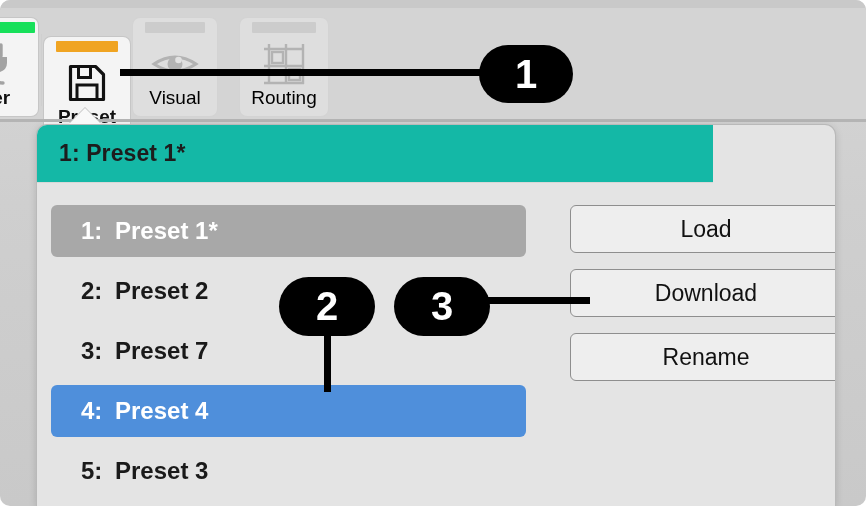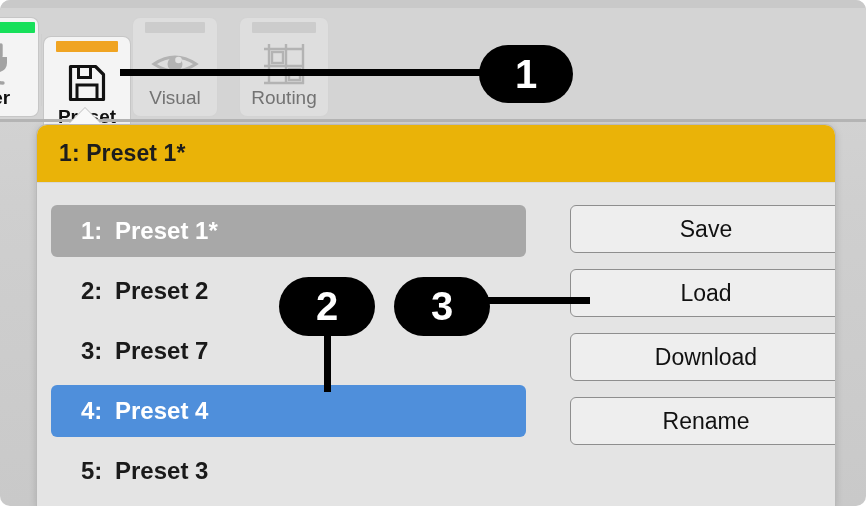--- a/index.html
+++ b/index.html
@@ -86,21 +86,21 @@
   }
   .tab-label {
     position: absolute;
     left: 0; right: 0;
     bottom: 7px;
     text-align: center;
     font-size: 19px;
     line-height: 22px;
   }
   .tab-label-active { color: #111111; font-weight: bold; }
-  .tab-label-inactive { color: #737373; font-weight: normal; }
+  .tab-label-inactive { color: #000000; font-weight: normal; }
 
   .tab-divider {
     position: absolute;
     top: 26px;
     width: 1px;
     height: 72px;
     background: #cfcfcf;
   }
 
   
@@ -125,22 +125,22 @@
     height: 381px;
     background: #e4e4e4;
     border-radius: 10px 10px 0 0;
     box-shadow: 0 0 0 1px #b9b9b9, 0 2px 8px rgba(0,0,0,0.18);
     overflow: hidden;
     z-index: 5;
   }
   .popup-header {
     position: absolute;
     left: 0; top: 0;
-    width: 798px; height: 58px;
-    background: #eab308;
+    width: 676px; height: 58px;
+    background: #14b8a6;
     border-bottom: 1px solid #d7d7d7;
     box-sizing: border-box;
   }
   .popup-title {
     position: absolute;
     left: 22px;
     top: 15px;
     font-size: 23px;
     font-weight: bold;
     color: #1d1d1d;
@@ -350,21 +350,20 @@
           <span class="pname">Preset 4</span>
         </div>
 
         <div class="preset-item plain">
           <span class="pnum">5:</span>
           <span class="pname">Preset 3</span>
         </div>
       </div>
 
       <div class="btn-col">
-        <div class="panel-btn">Save</div>
         <div class="panel-btn">Load</div>
         <div class="panel-btn">Download</div>
         <div class="panel-btn">Rename</div>
       </div>
 
     </div>
   </div>
 
   <div class="leader" style="left:120px; top:69px; width:390px; height:7px;"></div>
   <div class="badge" style="left:479px; top:45px; width:94px; height:58px;">1</div>

